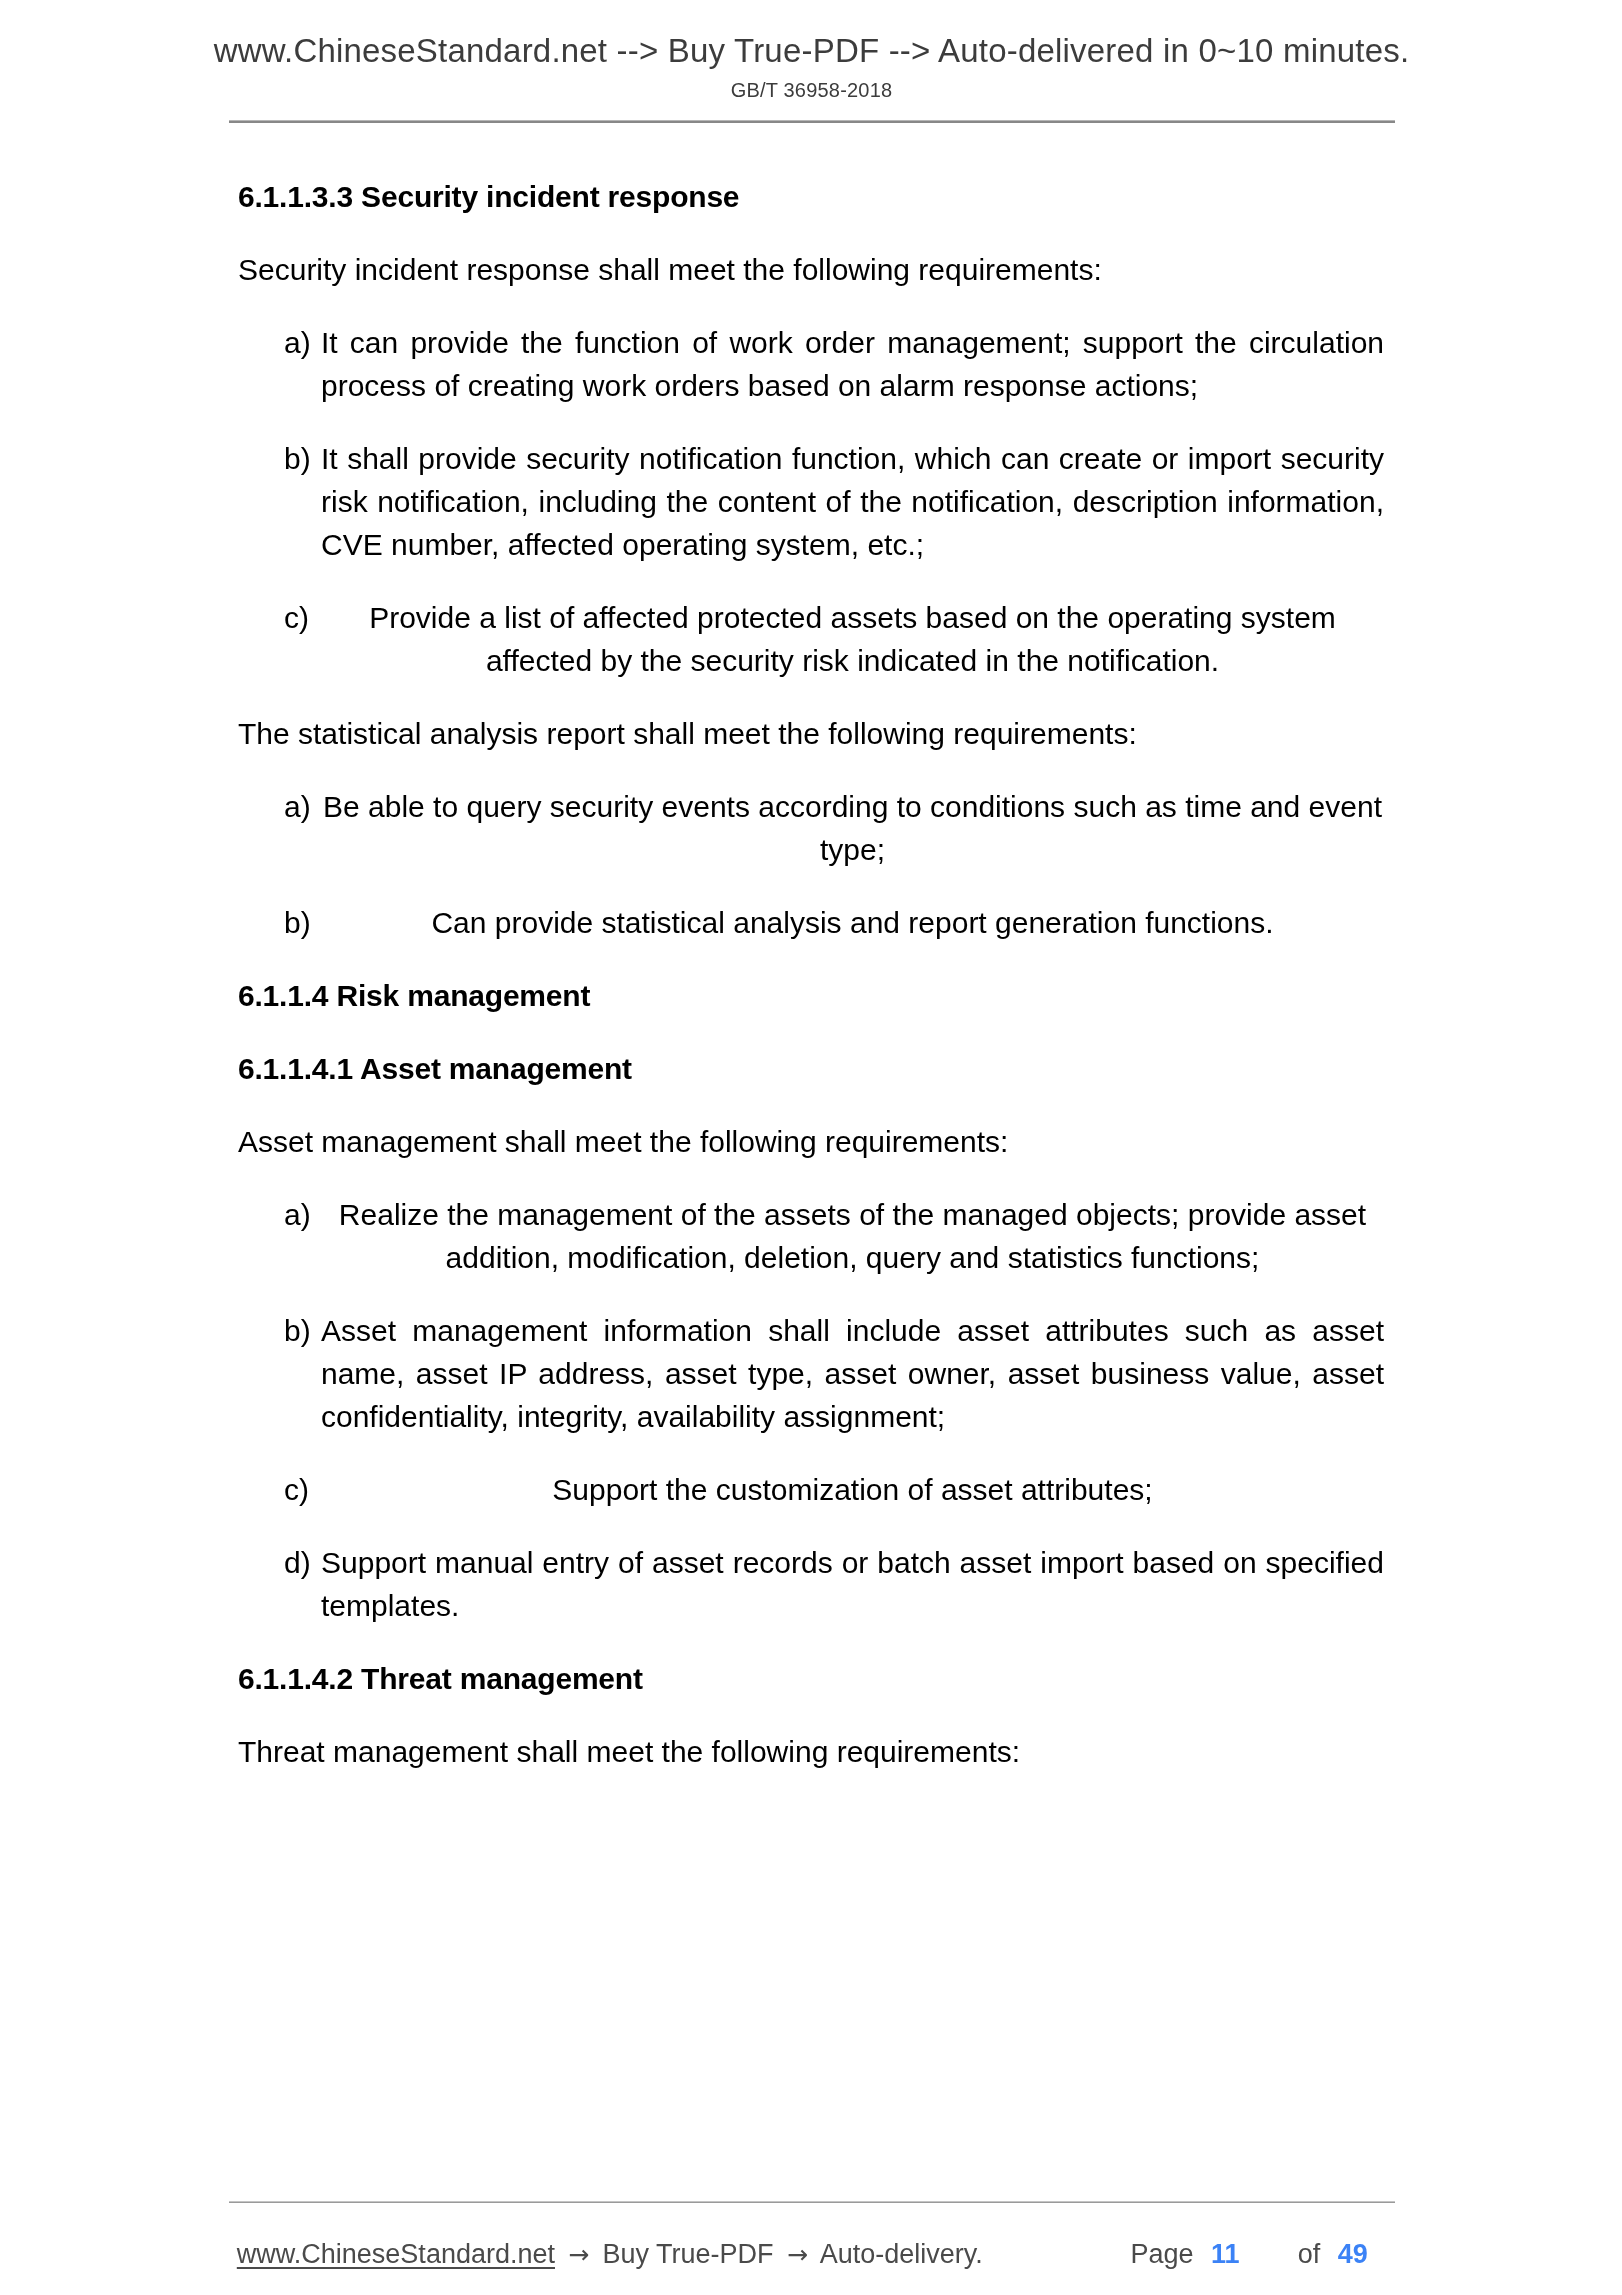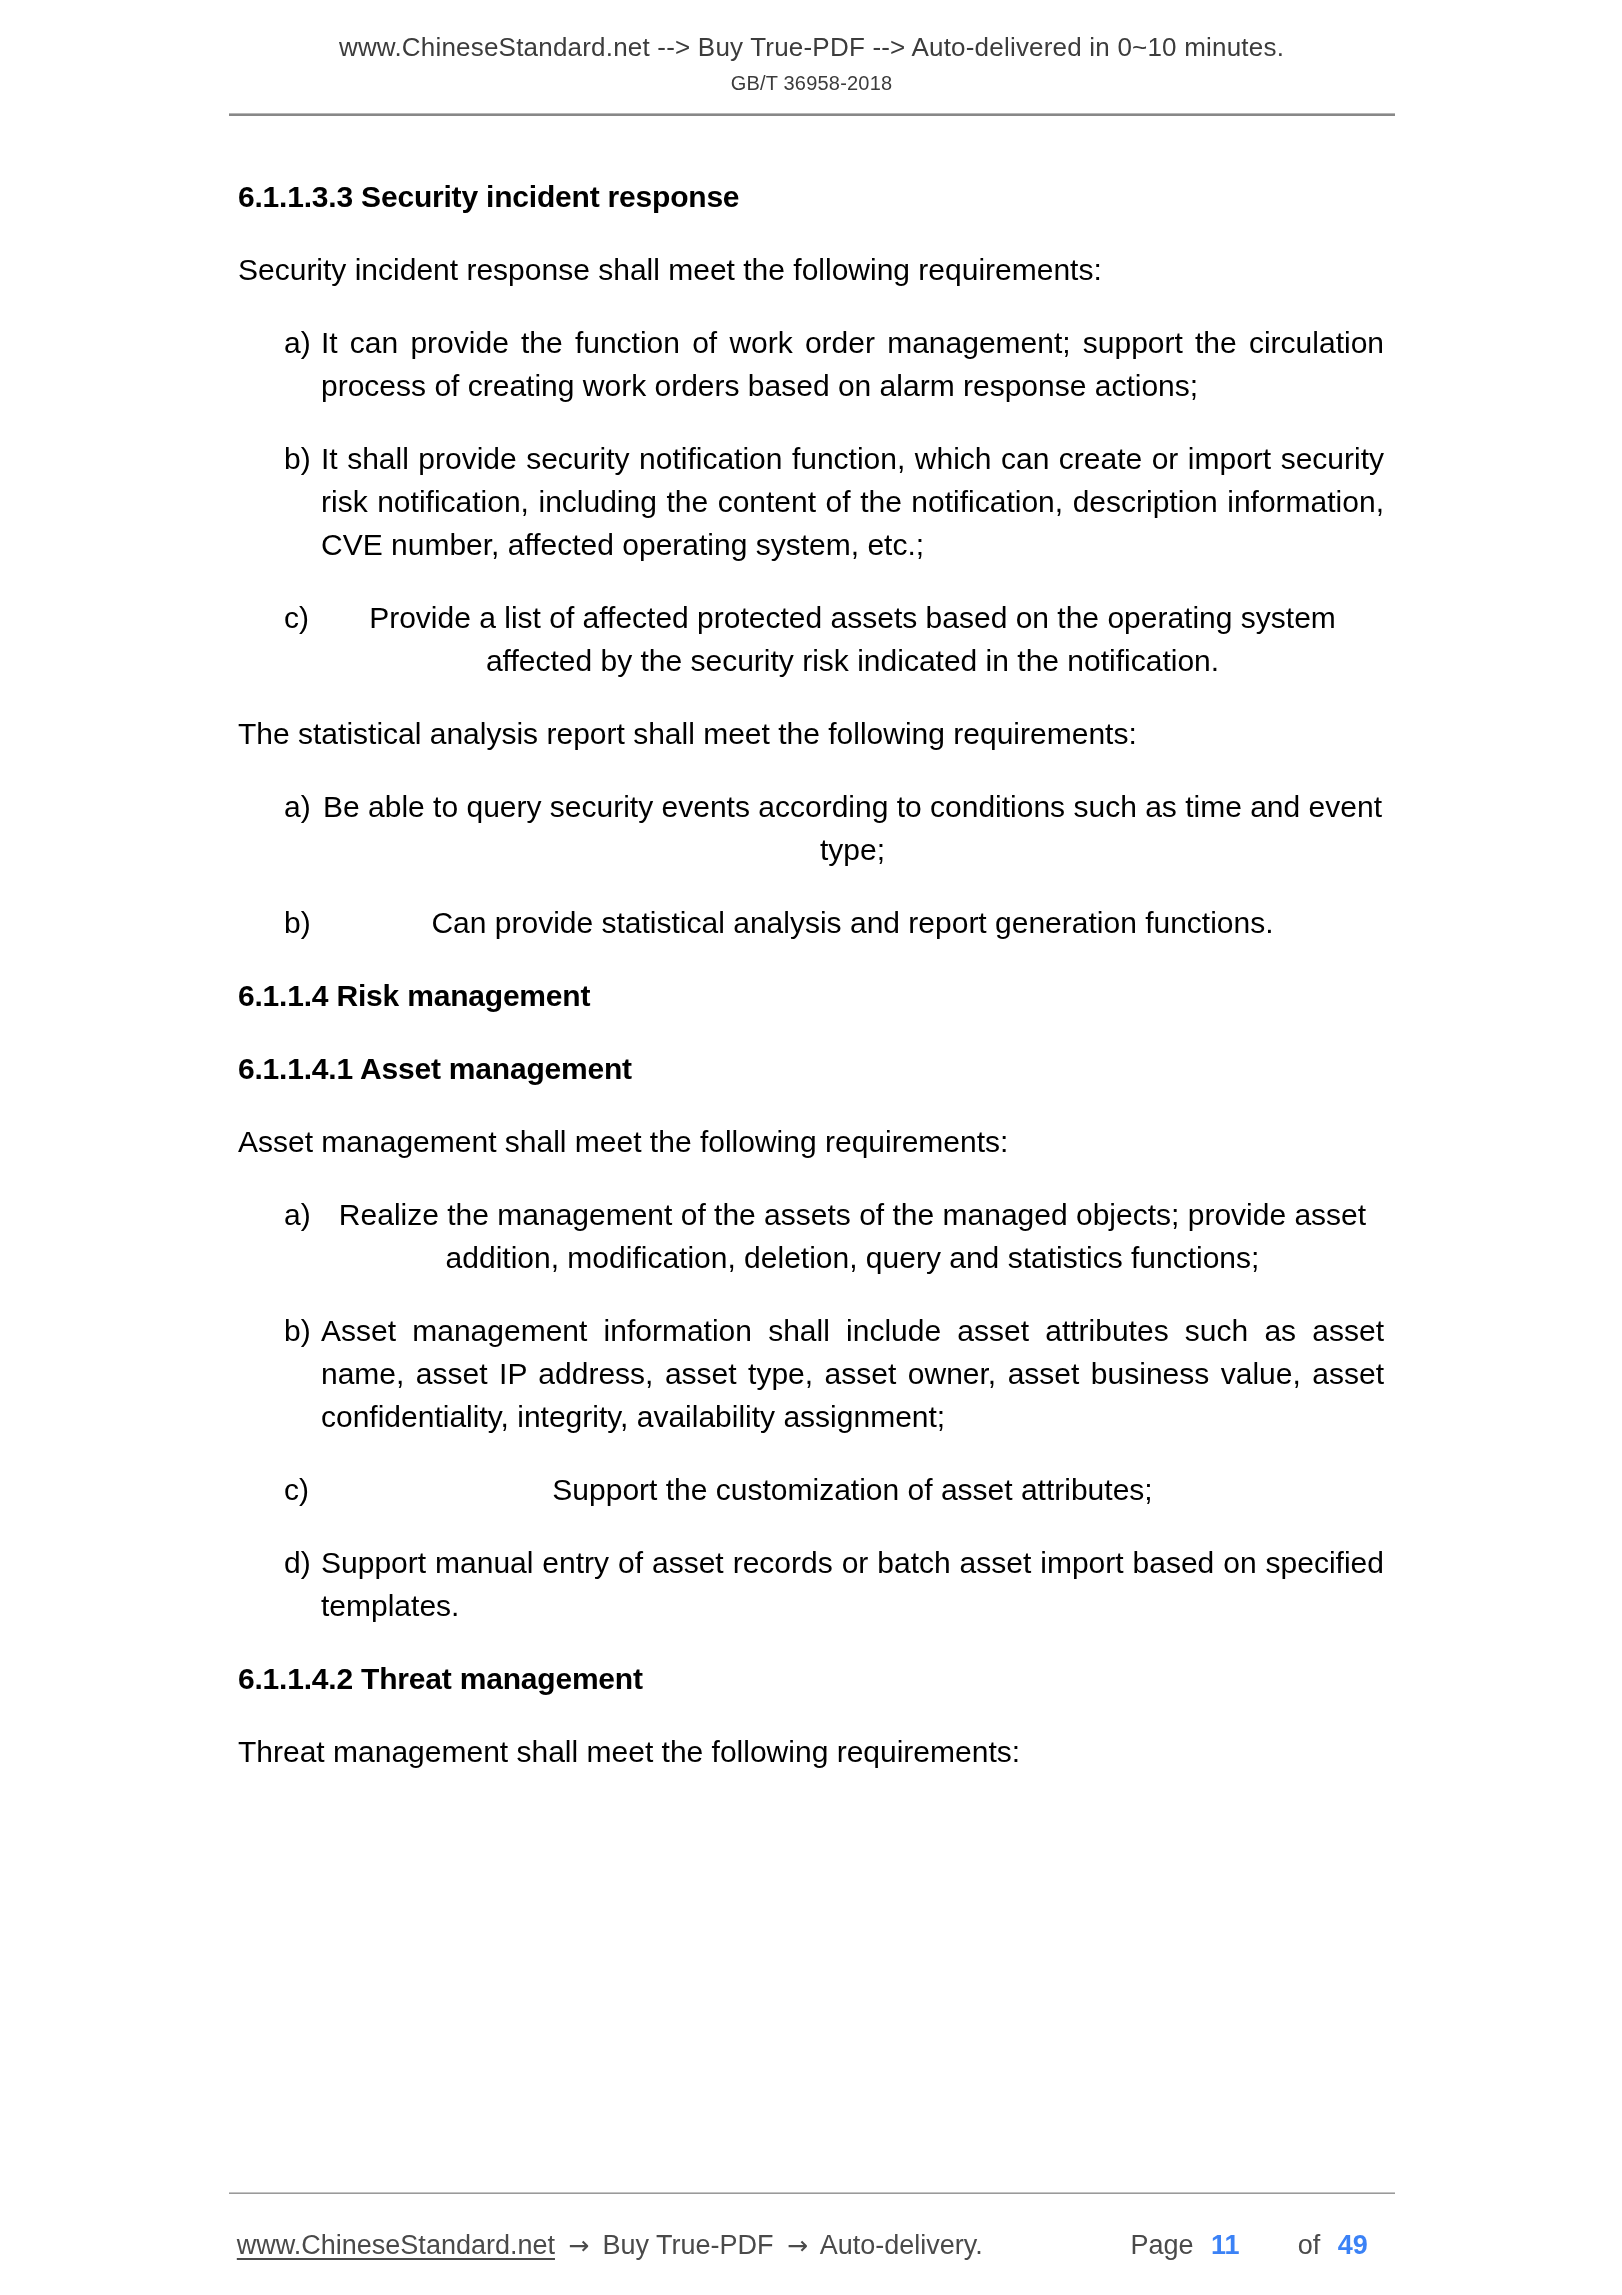--- a/index.html
+++ b/index.html
@@ -27,21 +27,21 @@
 
   
   .page-header {
     position: absolute;
     left: 0;
     top: 0;
     width: 1623px;
   }
   .header-promo {
     text-align: center;
-    font-size: 26px;
+    font-size: 33px;
     color: #3c3c3c;
     letter-spacing: 0.2px;
     padding-top: 32px;
     white-space: nowrap;
   }
   .header-standard {
     text-align: center;
     font-size: 20px;
     color: #3c3c3c;
     padding-top: 9.2px;
@@ -124,21 +124,21 @@
     width: 1166px;
     height: 1.7px;
     background: #9a9a9a;
     border-top: 0.8px solid #c4c4c4;
     box-sizing: border-box;
   }
   .footer-line {
     position: relative;
     width: 1166px;
     margin: 0 auto;
-    padding-top: 28px;
+    padding-top: 19px;
     padding-bottom: 73px;
     font-size: 27px;
     color: #4a4a4a;
     white-space: nowrap;
   }
   .footer-left {
     position: absolute;
     left: 8.3px;
     top: 36px;
   }

